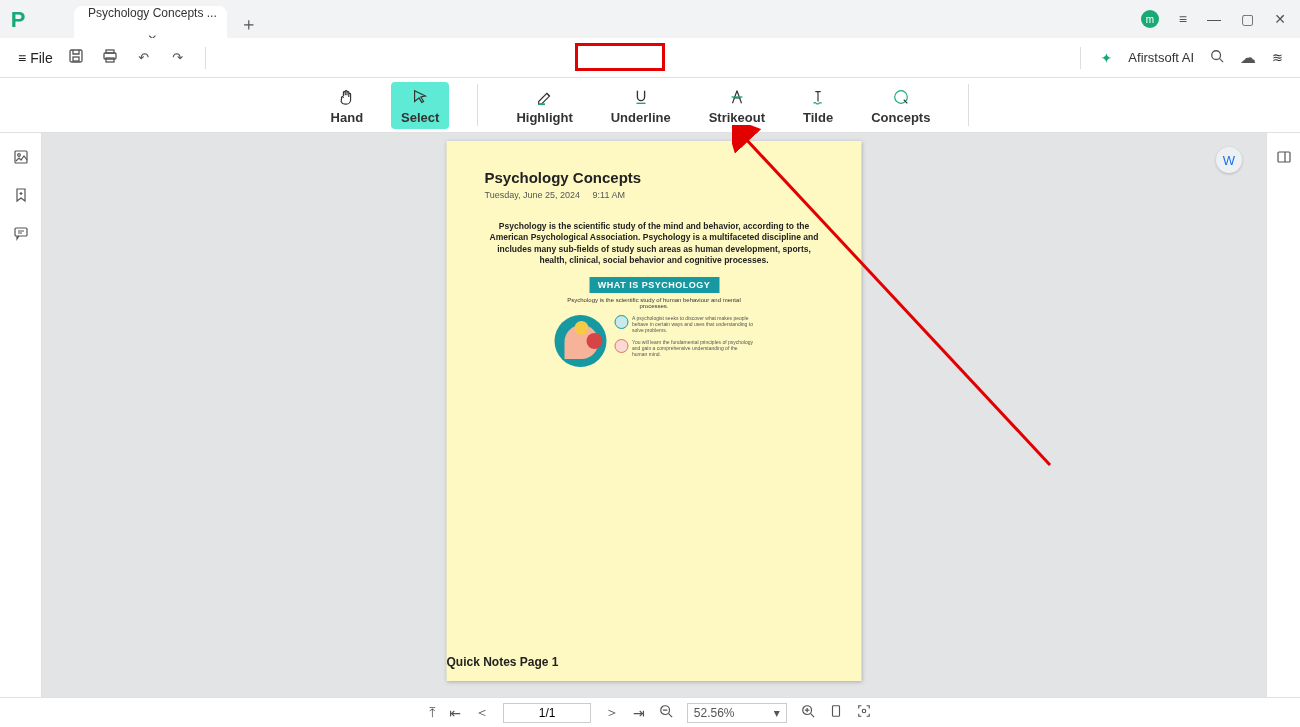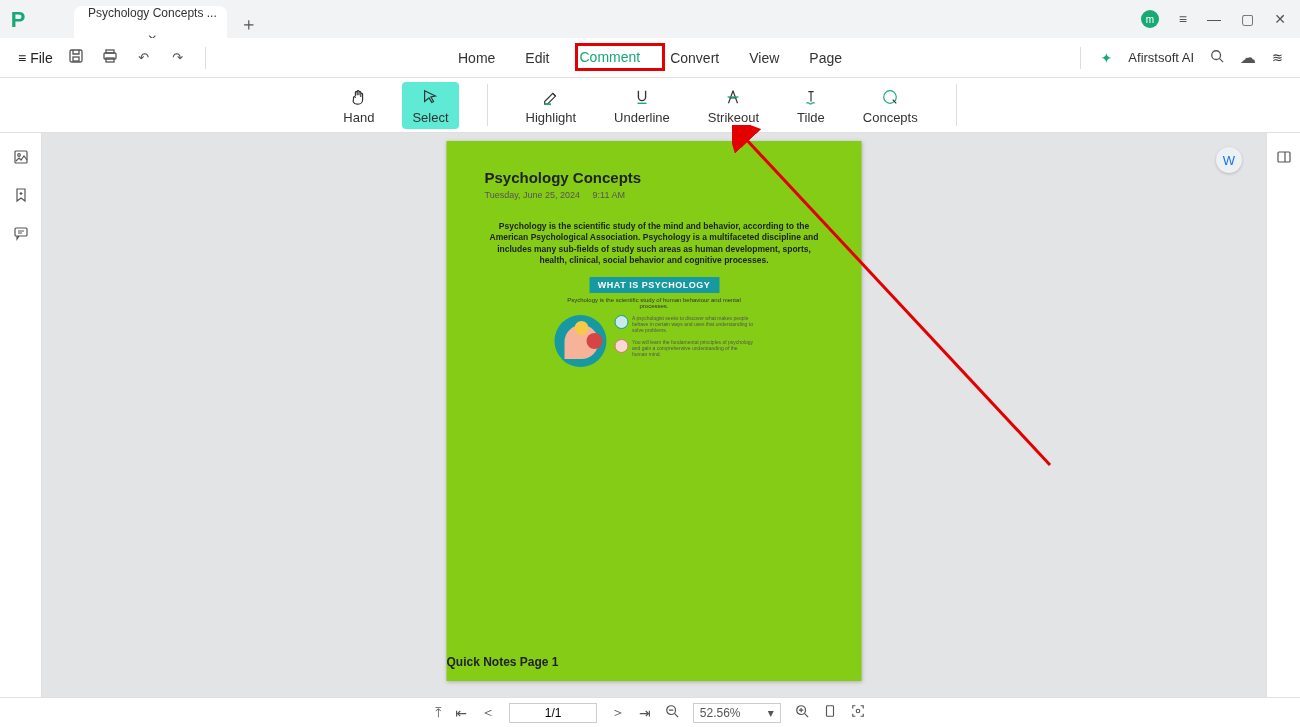--- a/index.html
+++ b/index.html
@@ -85,21 +85,21 @@
     margin-left:auto; display:flex; align-items:center; gap:16px; padding-right:18px;
   }
   .ai-spark { color:#19a974; font-size:14px;}
   .cloud { font-size:16px; color:#555;}
 
   
   .ribbon {
     background:#fff;
     border-bottom:1px solid #e0e0e0;
     height:55px;
-    display:flex; justify-content:center; align-items:center;
+    display:flex; justify-content:center; align-items:center;font-weight:bold;
   }
   .ribbon-group { display:flex; gap:18px; align-items:center;}
   .rbtn {
     display:flex; flex-direction:column; align-items:center; gap:2px;
     padding:4px 10px; border-radius:4px; font-size:13px;
   }
   .rbtn .ricon { font-size:18px; color:#333; height:22px; display:flex;align-items:center;}
   .rbtn.sel { background:#5eead4;}
   .rdiv { width:1px; height:42px; background:#ddd; margin:0 10px;}
 
@@ -116,21 +116,21 @@
   .right-rail {
     width:34px; background:#fff; border-left:1px solid #e0e0e0;
     display:flex; flex-direction:column; align-items:center; gap:16px;
     padding-top:16px; color:#555;
   }
   .canvas {
     flex:1; background:#e2e4e6; position:relative; overflow:hidden;
   }
   .page {
     position:absolute; left:50%; transform:translateX(-50%);
-    top:8px; width:415px; height:540px; background:#84cc16;
+    top:8px; width:415px; height:540px; background:#fef9c3;
     box-shadow:0 1px 4px rgba(0,0,0,.25);
     padding:28px 38px 10px;
   }
   .doc-title { font-size:15px; font-weight:600; color:#222;}
   .doc-meta { font-size:9px; color:#555; margin-top:4px;}
   .doc-body {
     font-size:8.5px; font-weight:700; text-align:center; margin-top:21px;
     line-height:1.35; color:#222;
   }
   .info-card {
@@ -178,21 +178,21 @@
     position:absolute; left:0; right:0; bottom:0; height:30px;
     background:#fff; border-top:1px solid #e0e0e0;
     display:flex; justify-content:center; align-items:center; gap:14px;
     color:#555;
   }
   .bb-ico{font-size:14px;}
   .page-input{
     width:88px;height:20px;border:1px solid #ccc;text-align:center;font-size:12px;
   }
   .zoom-sel{
-    width:88px;height:20px;border:1px solid #ccc;font-size:12px;
+    width:100px;height:20px;border:1px solid #ccc;font-size:12px;
     display:flex;align-items:center;justify-content:space-between;padding:0 6px;
   }
 </style>
 </head>
 <body>
 
 <div class="titlebar">
   <div class="app-logo">P</div>
   <div class="tab">
     <span>Psychology Concepts ...</span>
@@ -226,28 +226,20 @@
           <rect x="4" y="2" width="8" height="3"></rect>
           <rect x="2" y="5" width="12" height="6" rx="1"></rect>
           <rect x="4" y="10" width="8" height="4"></rect>
         </svg>
     </span>
     <span class="iconbtn">↶</span>
     <span class="iconbtn">↷</span>
     <div class="vdiv"></div>
   </div>
 
-  <div class="menu-tabs">
-    <span class="mt">Home</span>
-    <span class="mt">Edit</span>
-    <span class="mt active">Comment</span>
-    <span class="mt">Convert</span>
-    <span class="mt">View</span>
-    <span class="mt">Page</span>
-  </div>
 
   <div class="right-tools">
     <div class="vdiv"></div>
     <span class="ai-spark">✦</span>
     <span>Afirstsoft AI</span>
     <span>
       <svg width="14" height="14" viewBox="0 0 16 16" fill="none" stroke="#555" stroke-width="1.5">
           <circle cx="7" cy="7" r="5"></circle>
           <path d="M11 11l4 4"></path>
         </svg>

